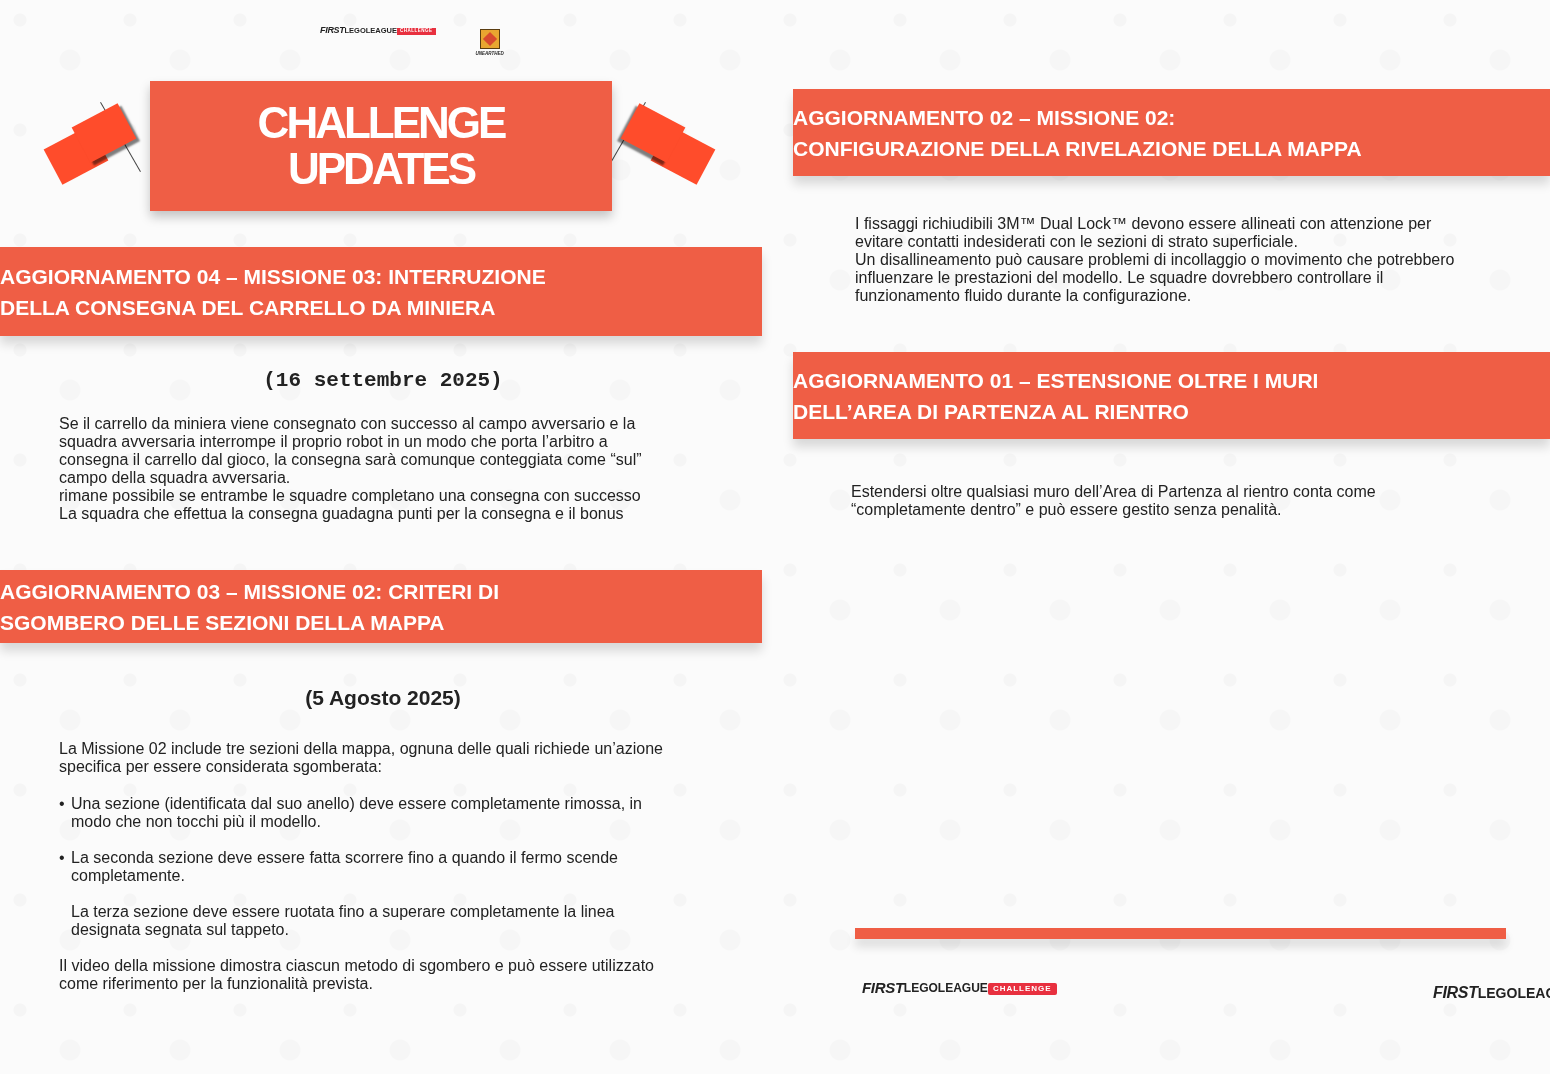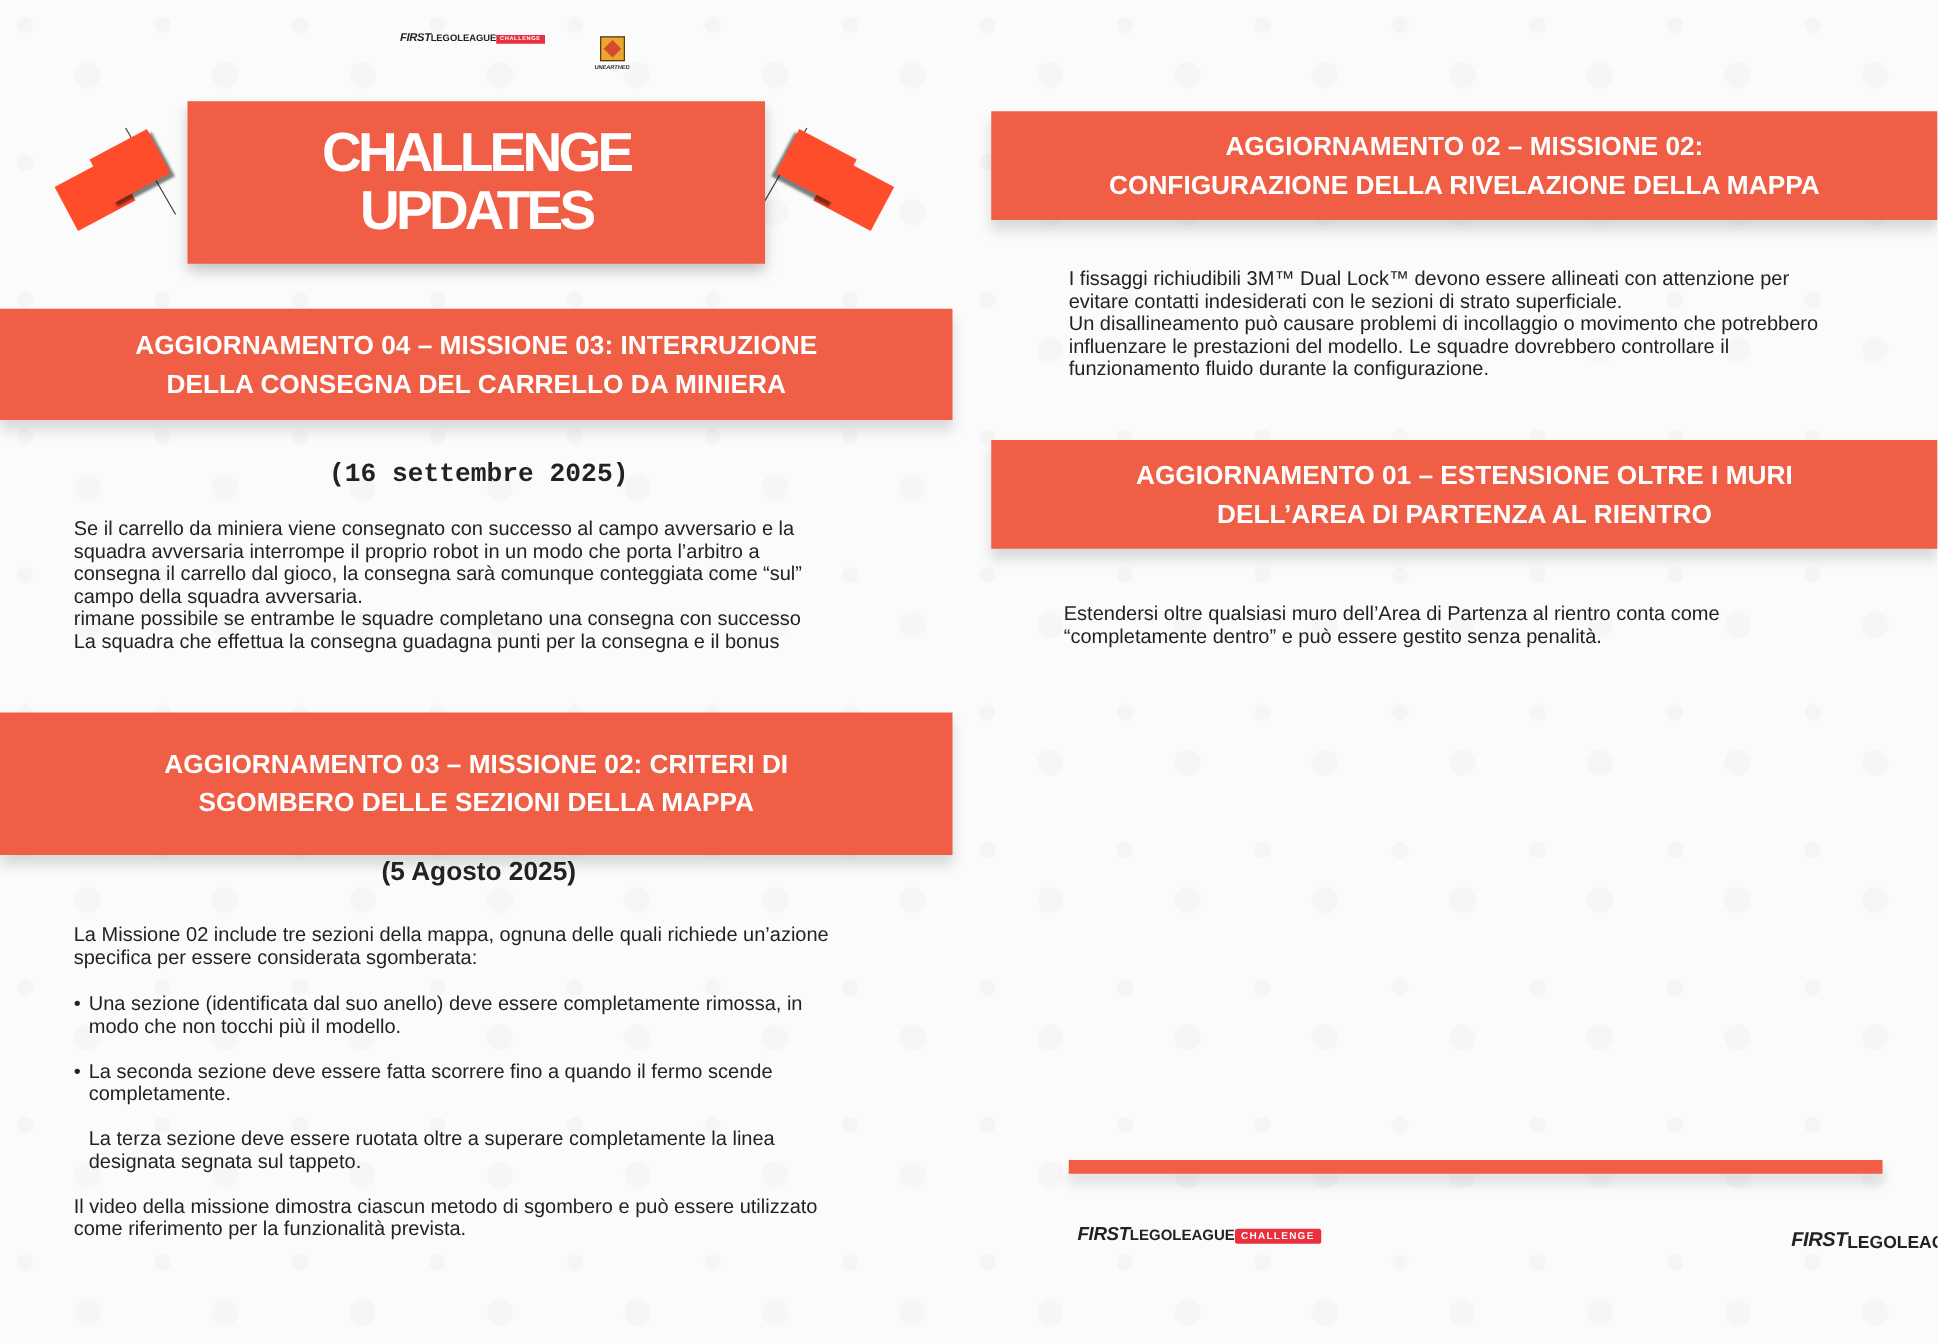--- a/index.html
+++ b/index.html
@@ -51,25 +51,25 @@
     .flag-left .c2 { left: 38px; top: 18px; transform: rotate(-28deg); box-shadow: 2px 4px 2px rgba(0,0,0,0.5); }
     .flag-right { left: 605px; top: 95px; width: 115px; height: 100px; }
     .flag-right .pole { left: 20px; top: 2px; transform: rotate(30deg); }
     .flag-right .c1 { left: 52px; top: 40px; transform: rotate(28deg); }
     .flag-right .c2 { left: 22px; top: 18px; transform: rotate(28deg); box-shadow: -2px 4px 2px rgba(0,0,0,0.5); }
 
     
     .section-header {
       position: absolute; background: #ef5e45; color: #fff;
       font-weight: 700; font-size: 21px; line-height: 31px; text-align: center;
-      display: flex; flex-direction: column; justify-content: center; align-items: center;
+      display: flex; flex-direction: column; justify-content: center; align-items: flex-start;
       box-shadow: 0 8px 10px rgba(0,0,0,0.14);
     }
     .sh-04 { left: 0; top: 247px; width: 762px; height: 89px; }
-    .sh-03 { left: 0; top: 570px; width: 762px; height: 114px; }
+    .sh-03 { left: 0; top: 570px; width: 762px; height: 73px; }
     .sh-02 { left: 18px; top: 89px; width: 757px; height: 87px; }
     .sh-01 { left: 18px; top: 352px; width: 757px; height: 87px; }
 
     .date-label {
       position: absolute; font-weight: 700; font-size: 21px; color: #222;
       text-align: center;
     }
     .date-04 { left: 0; width: 766px; top: 369px; font-family: Liberation Mono, monospace; }
     .date-03 { left: 0; width: 766px; top: 686px; }
 
@@ -162,21 +162,21 @@
     <div>Una sezione (identificata dal suo anello) deve essere completamente rimossa, in</div>
     <div>modo che non tocchi più il modello.</div>
   </div>
   <div class="bullet b2">
     <span class="dot">•</span>
     <div>La seconda sezione deve essere fatta scorrere fino a quando il fermo scende</div>
     <div>completamente.</div>
   </div>
   <div class="bullet b3">
     <span class="dot"></span>
-    <div>La terza sezione deve essere ruotata oltre a superare completamente la linea</div>
+    <div>La terza sezione deve essere ruotata fino a superare completamente la linea</div>
     <div>designata segnata sul tappeto.</div>
   </div>
   <div class="body-text bt-03-outro">
     <div>Il video della missione dimostra ciascun metodo di sgombero e può essere utilizzato</div>
     <div>come riferimento per la funzionalità prevista.</div>
   </div>
 </div>
 
 <div class="page page-right">
 

